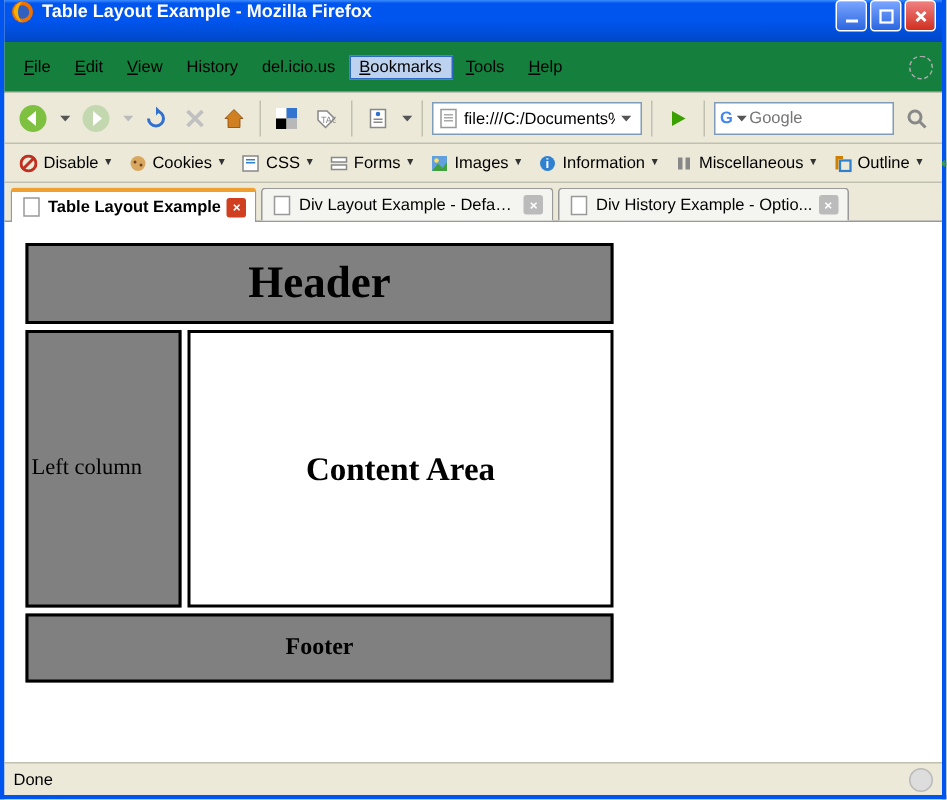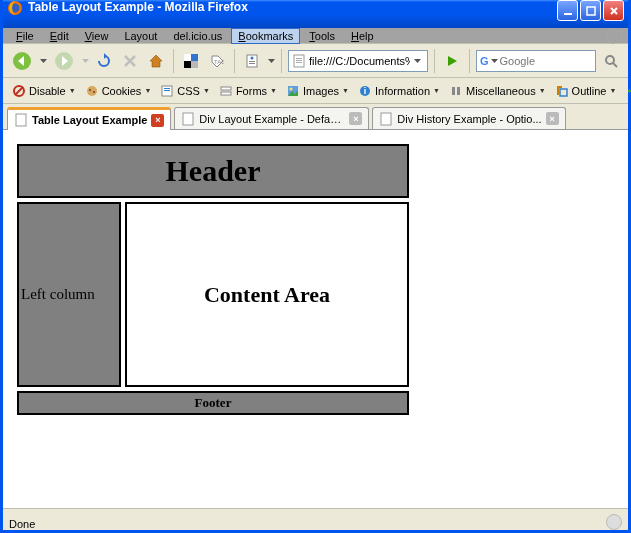--- a/index.html
+++ b/index.html
@@ -42,22 +42,22 @@
   border: 1px solid #fff;
   border-radius: 3px;
   display: flex; align-items: center; justify-content: center;
   font-weight: bold;
   color: #fff;
 }
 .win-min, .win-max { background: linear-gradient(to bottom, #7aa5ff, #2b66e0); }
 .win-close { background: linear-gradient(to bottom, #f08080, #d03020); }
 
 .menubar {
-  height: 16px;
-  background: #a3a3a3;
+  height: 34px;
+  background: #15803d;
   border-bottom: 1px solid #c0c0b0;
   display: flex;
   align-items: center;
   padding: 0 6px;
   gap: 2px;
 }
 .menubar .menu-item {
   padding: 2px 7px;
   cursor: default;
 }
@@ -238,31 +238,31 @@
   font-family:"Times New Roman",serif;
   font-size:22px;
   font-weight:bold;
   vertical-align:middle;
   margin-left:44px;
 }
 .ftr-cell {
   background:#808080;
   text-align:center;
   font-family:"Times New Roman",serif;
-  font-size:13px;
+  font-size:16px;
   font-weight:bold;
-  padding:2px;
+  padding:12px;
 }
 
 .statusbar {
   height:22px;
   background:#ece9d8;
   border-top:1px solid #c0c0b0;
   display:flex;
-  align-items:flex-end;
+  align-items:center;
   padding:0 6px;
   font-size:11px;
 }
 .statusbar .stat-text { flex:1; }
 .statusbar .stat-icon {
   width:16px;height:16px;
   border:1px solid #bbb;
   border-radius:50%;
   background:#ddd;
 }
@@ -299,21 +299,21 @@
             <path d="M2 2 L8 8 M8 2 L2 8" stroke="#fff" stroke-width="2"></path>
           </svg>
         </div>
     </div>
   </div>
 
   <div class="menubar">
     <span class="menu-item"><u>F</u>ile</span>
     <span class="menu-item"><u>E</u>dit</span>
     <span class="menu-item"><u>V</u>iew</span>
-    <span class="menu-item"><span>Layout</span></span>
+    <span class="menu-item"><span>History</span></span>
     <span class="menu-item"><span>del.icio.us</span></span>
     <span class="menu-item active"><u>B</u>ookmarks</span>
     <span class="menu-item"><u>T</u>ools</span>
     <span class="menu-item"><u>H</u>elp</span>
     <span class="menu-spacer"></span>
     <span class="throbber"></span>
   </div>
 
   <div class="navbar">
     <div class="nav-btn">

